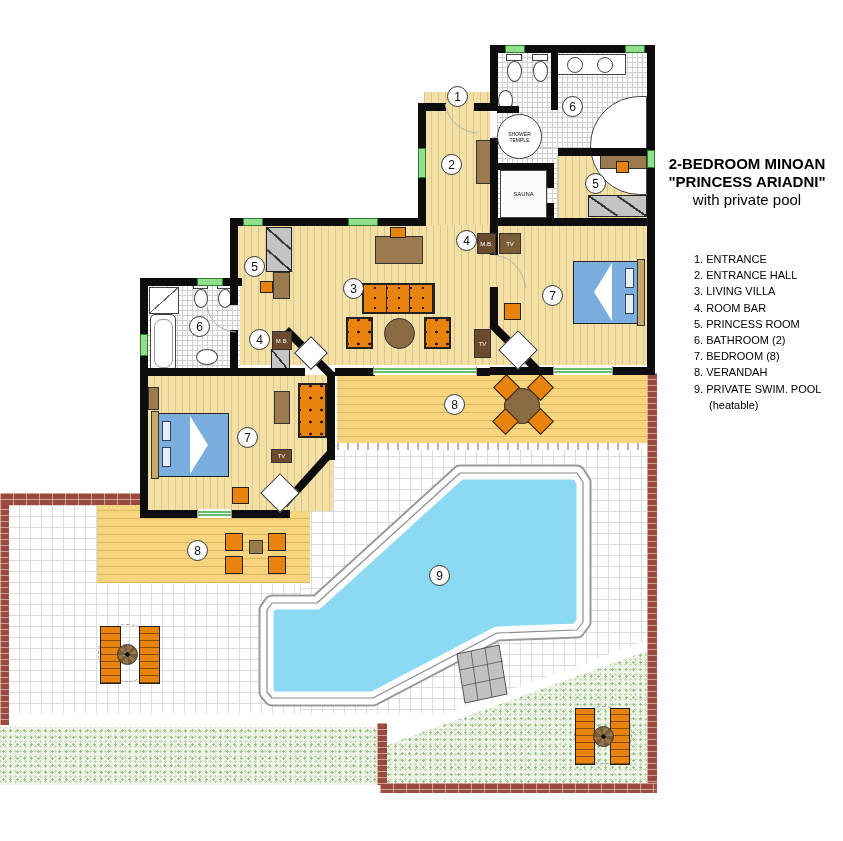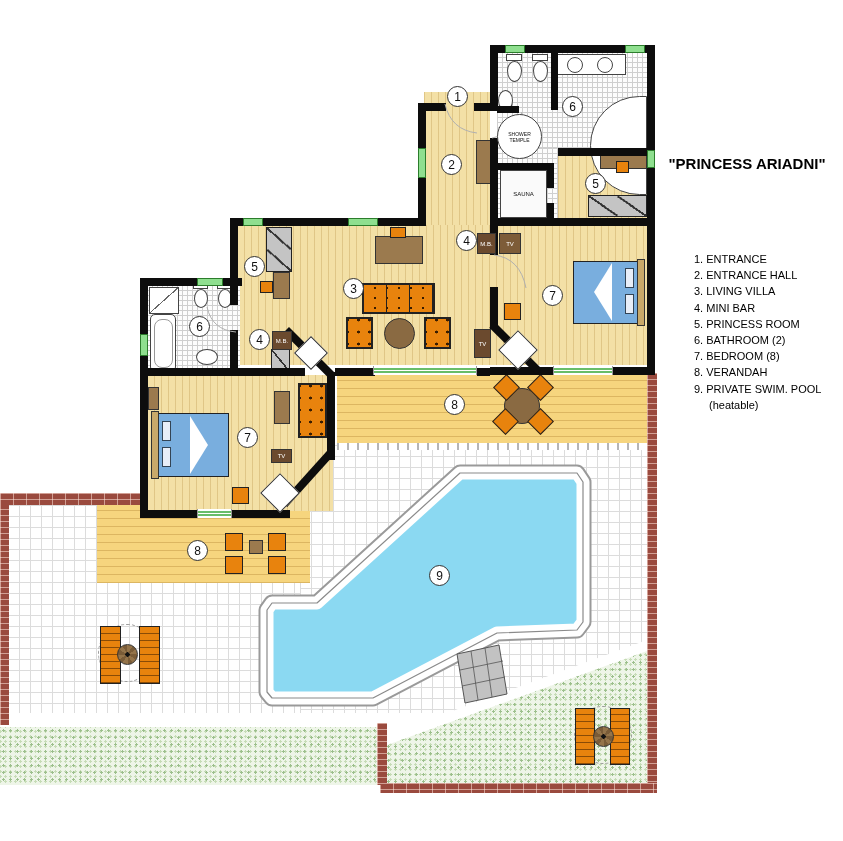--- a/index.html
+++ b/index.html
@@ -283,28 +283,30 @@
       <span>8</span>
     </div>
   <div class="abs numlbl" style="left:187px;top:540px;">
       <span>8</span>
     </div>
   <div class="abs numlbl" style="left:429px;top:565px;">
       <span>9</span>
     </div>
 
   <div class="abs title">
+    <div>2-BEDROOM MINOAN</div>
     <div>"PRINCESS ARIADNI"</div>
+    <div class="thin">with private pool</div>
   </div>
 
   <div class="abs legend">
     <div class="row"><span>1.</span> <span>ENTRANCE</span></div>
     <div class="row"><span>2.</span> <span>ENTRANCE HALL</span></div>
     <div class="row"><span>3.</span> <span>LIVING VILLA</span></div>
-    <div class="row"><span>4.</span> <span>MINI BAR</span></div>
+    <div class="row"><span>4.</span> <span>ROOM BAR</span></div>
     <div class="row"><span>5.</span> <span>PRINCESS ROOM</span></div>
     <div class="row"><span>6.</span> <span>BATHROOM (2)</span></div>
     <div class="row"><span>7.</span> <span>BEDROOM (8)</span></div>
     <div class="row"><span>8.</span> <span>VERANDAH</span></div>
     <div class="row"><span>9.</span> <span>PRIVATE SWIM. POOL</span></div>
     <div class="row note">(heatable)</div>
   </div>
 
 </div>
 

